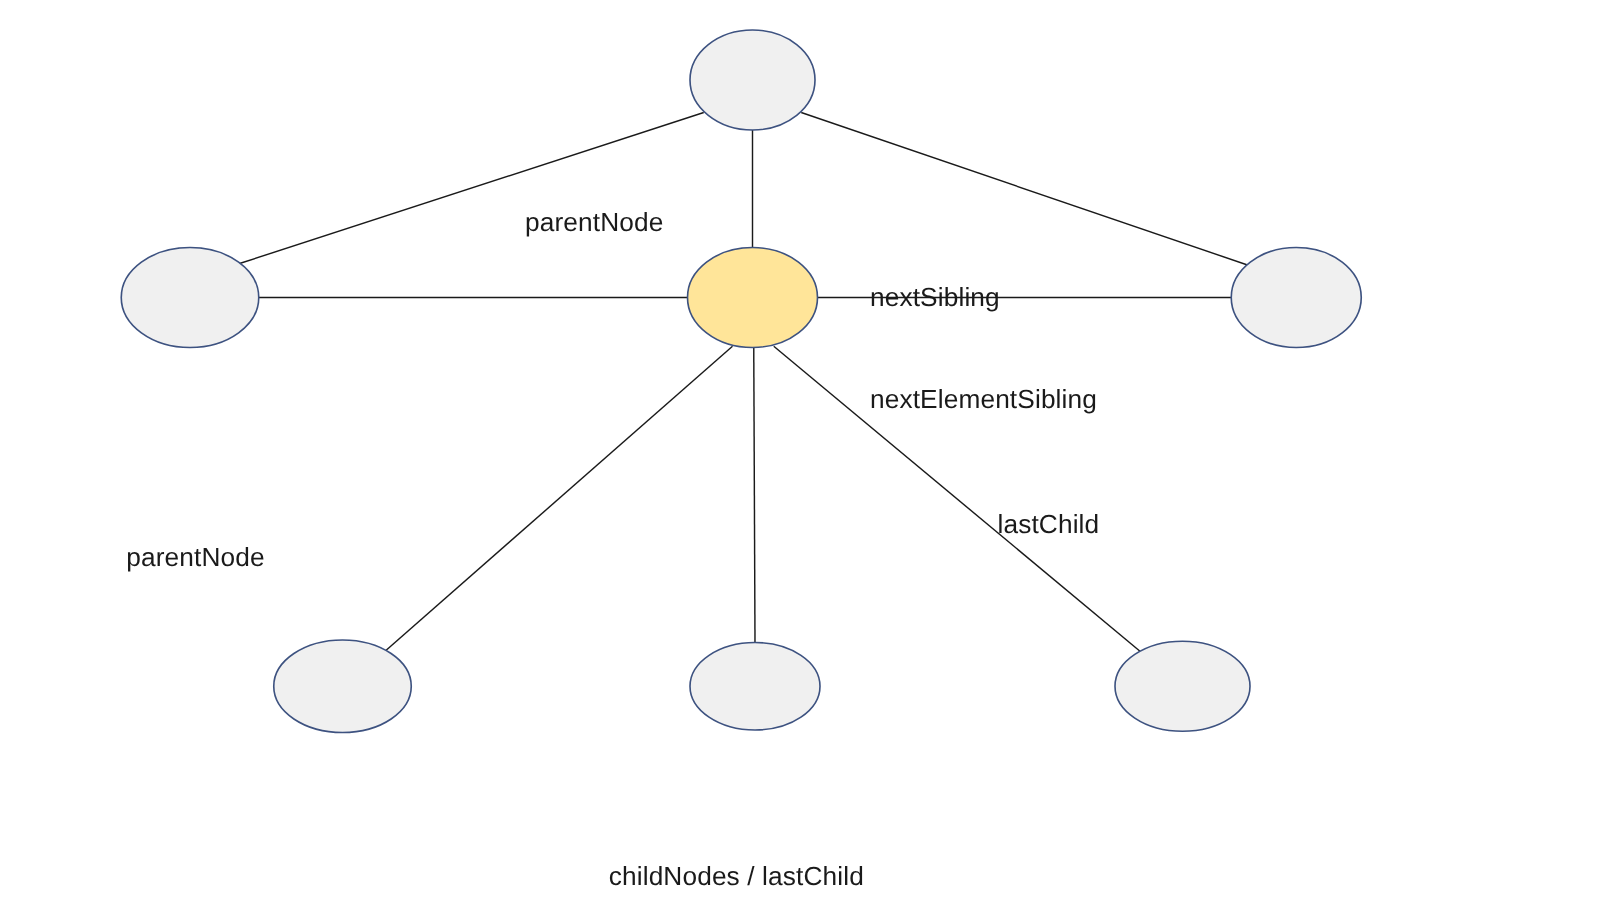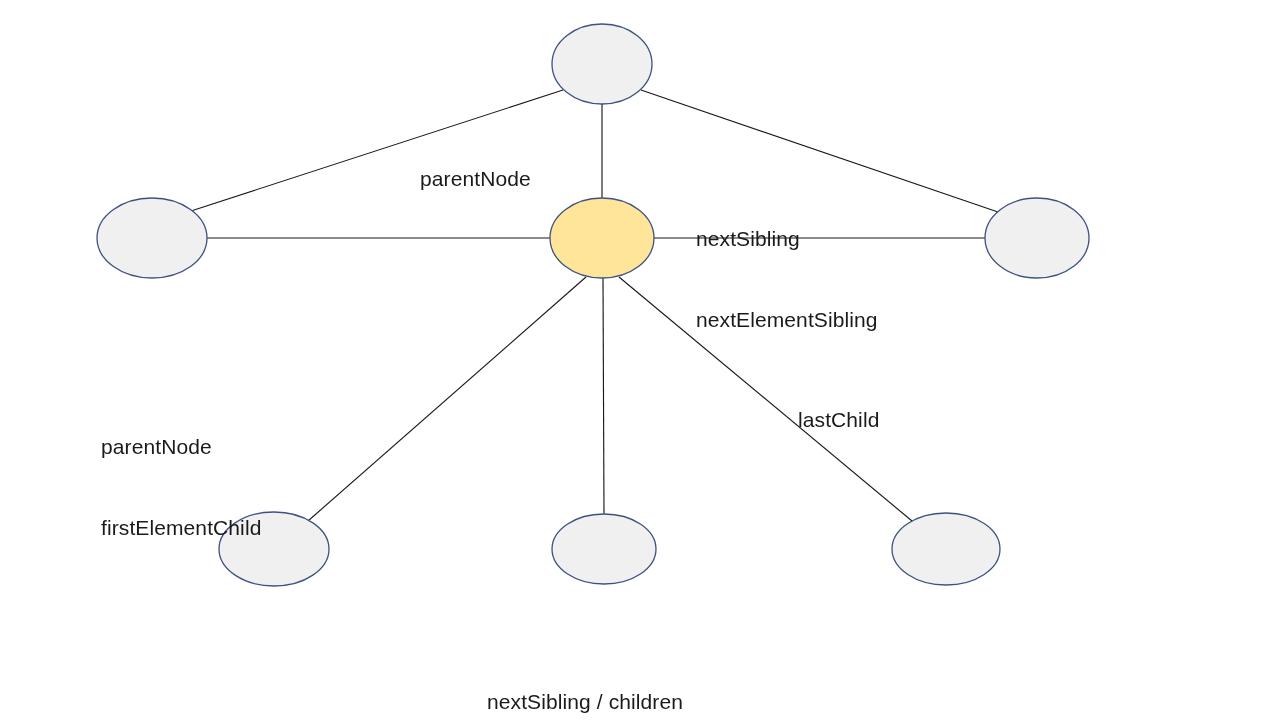--- a/index.html
+++ b/index.html
@@ -99,24 +99,23 @@
   <div class="diagram-label" id="label-previous">
   </div>
 
   <div class="diagram-label" id="label-next">
     <span class="label-line">nextSibling</span>
     <span class="label-line">nextElementSibling</span>
   </div>
 
   <div class="diagram-label" id="label-first">
     <span class="label-line">parentNode</span>
-    <span class="label-line">firstElementChild</span>
   </div>
 
   <div class="diagram-label" id="label-last">
     <span class="label-line">lastChild</span>
   </div>
 
   <div class="diagram-label" id="label-children">
-    <span class="label-line">nextSibling / children</span>
+    <span class="label-line">childNodes / lastChild</span>
   </div>
 
 </div>
 
 </body></html>

